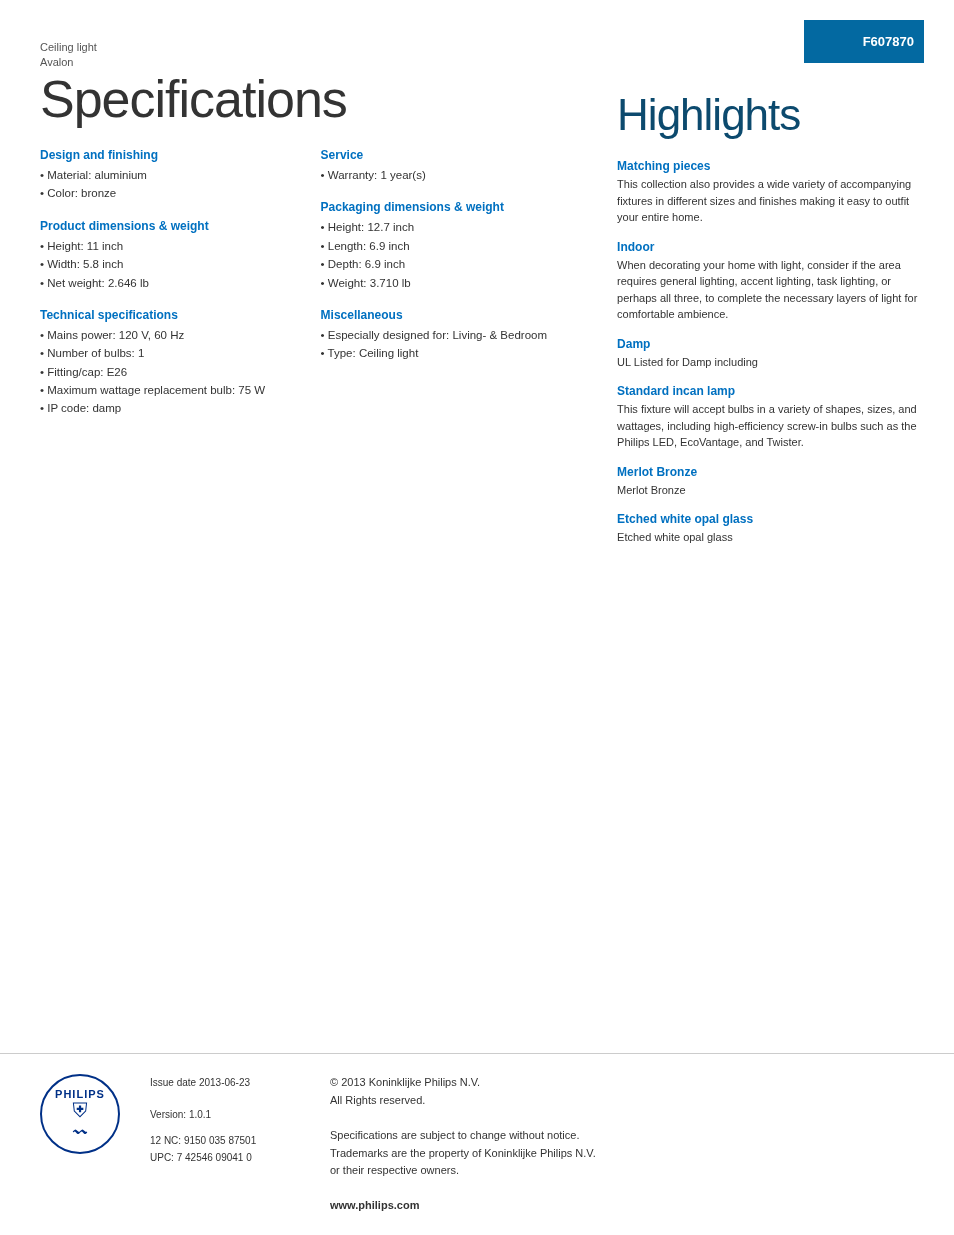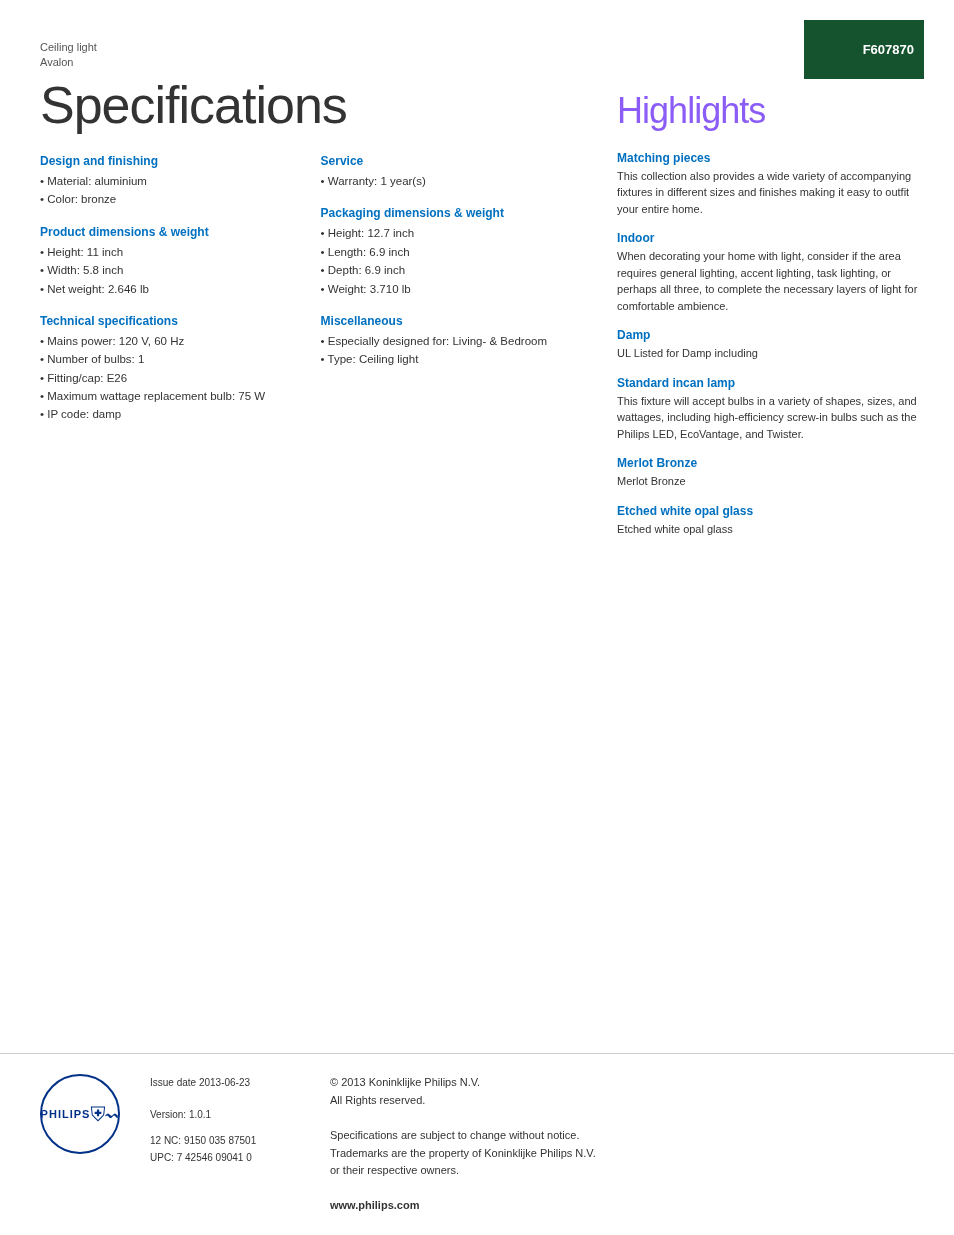--- a/index.html
+++ b/index.html
@@ -36,49 +36,49 @@
       width: 340px;
       padding-left: 20px;
       border-left: none;
     }
 
     
     .breadcrumb {
       font-size: 11px;
       color: #555;
       line-height: 1.4;
-      margin-bottom: 6px;
+      margin-bottom: 0;
       margin-top: 20px;
     }
 
     .page-title {
       font-size: 52px;
       font-weight: 300;
       color: #333;
       letter-spacing: -1px;
       line-height: 1.1;
       margin-bottom: 20px;
     }
 
     
     .product-code-bar {
-      background: #14532d;
+      background: #0369a1;
       color: #fff;
       font-size: 13px;
       font-weight: bold;
-      padding: 22px 10px;
-      margin-bottom: 6px;
+      padding: 14px 10px;
+      margin-bottom: 22px;
       display: inline-block;
       min-width: 120px;
     }
 
     .highlights-title {
-      font-size: 36px;
+      font-size: 44px;
       font-weight: 300;
-      color: #8b5cf6;
+      color: #0c4a6e;
       letter-spacing: -1px;
       line-height: 1.1;
       margin-bottom: 20px;
     }
 
     
     .section {
       margin-bottom: 16px;
     }
 
@@ -150,20 +150,21 @@
       display: flex;
       align-items: center;
       justify-content: center;
       flex-shrink: 0;
       position: relative;
       overflow: hidden;
     }
 
     .philips-logo-inner {
       display: flex;
+      flex-direction: column;
       align-items: center;
       justify-content: center;
     }
 
     .philips-logo-text {
       font-size: 11px;
       font-weight: bold;
       color: #003087;
       letter-spacing: 1px;
       font-family: Arial, sans-serif;

